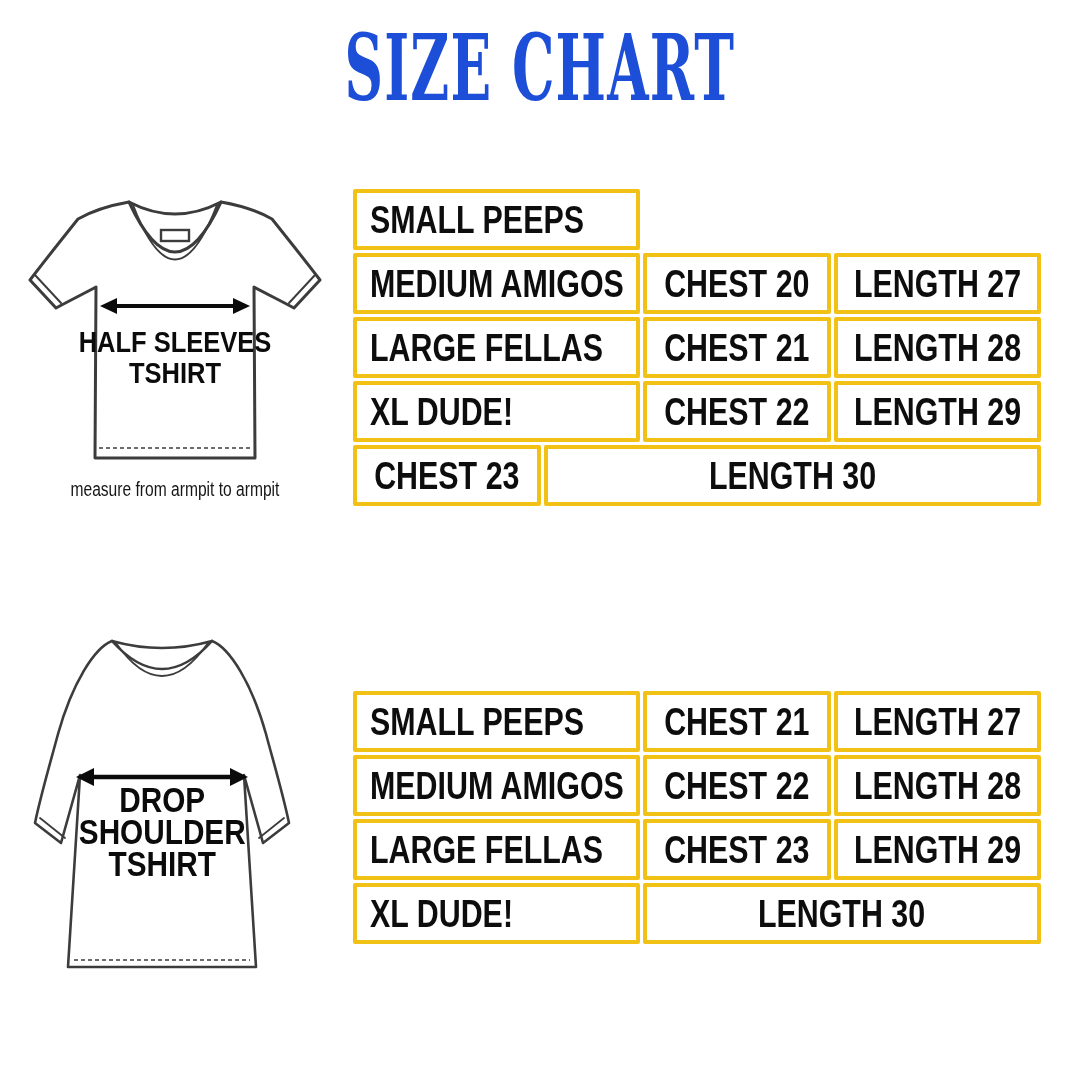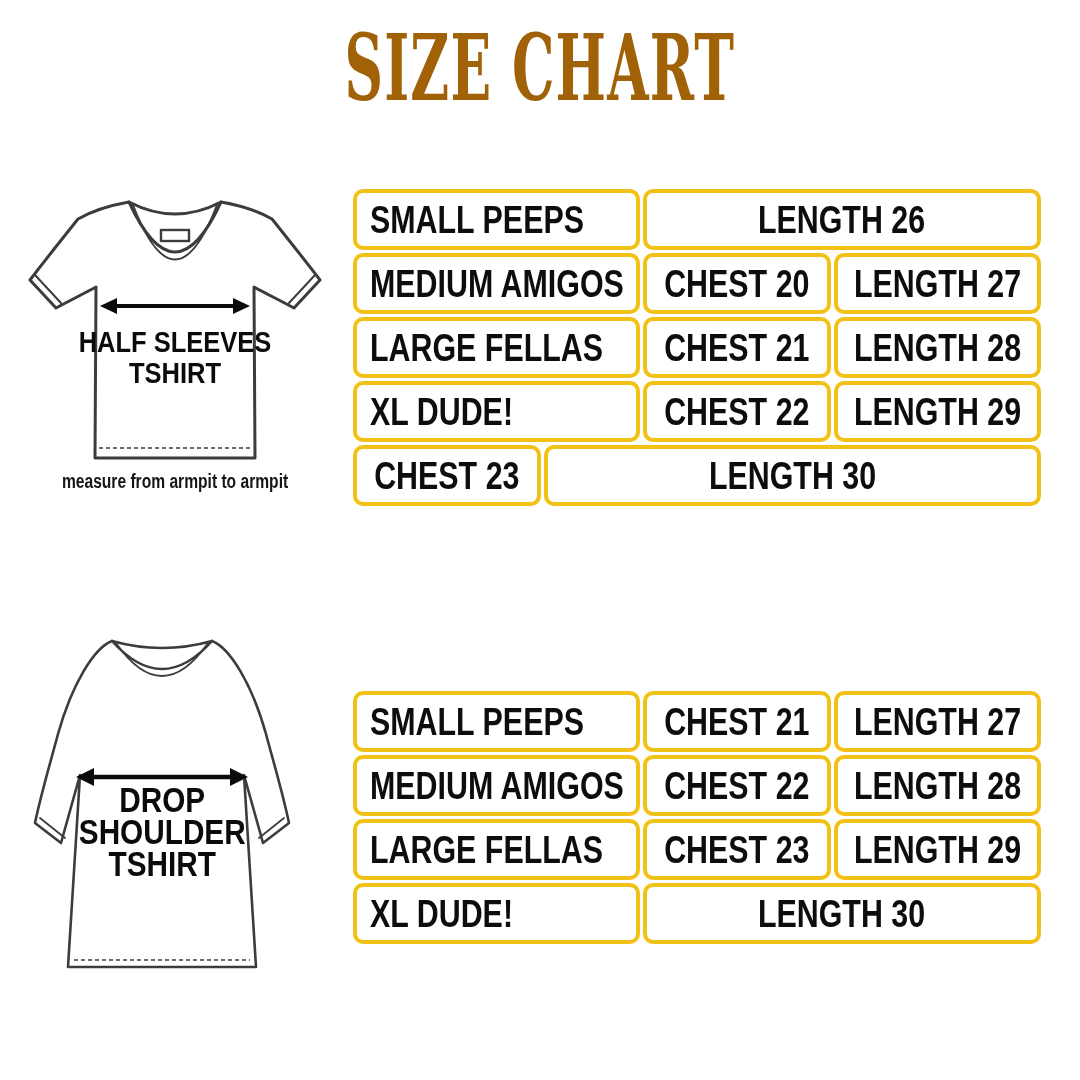--- a/index.html
+++ b/index.html
@@ -7,50 +7,50 @@
     position:relative; width:1080px; height:1080px;
     background:var(--bg,#fff); overflow:hidden;
     font-family:"Liberation Sans", sans-serif; color:var(--ink,#111);
   }
 
   
   .page-title {
     position:absolute; top:22px; left:0; width:100%;
     margin:0; text-align:center;
     font-family:"DejaVu Serif", serif; font-weight:700;
-    font-size:92px; line-height:1; color:#a16207;
+    font-size:92px; line-height:1; color:#1d4ed8;
   }
   .page-title .squeeze {
     display:inline-block; transform:scaleX(0.58); transform-origin:center;
     white-space:nowrap; letter-spacing:2px;
   }
 
   
   .shirt-block { position:absolute; }
   .b1 { left:16px; top:186px; width:318px; }
   .b2 { left:22px; top:614px; width:286px; }
   .shirt-outline { fill:#ffffff; stroke:var(--outline,#3c3c3c); stroke-linejoin:round; stroke-linecap:round; }
   .detail { fill:none; stroke:var(--outline,#3c3c3c); stroke-linecap:round; }
   .hem { fill:none; stroke:var(--outline,#3c3c3c); stroke-width:1.6; stroke-dasharray:4 3; }
   .arrow-line { stroke:#0b0b0b; }
   .arrow-head { fill:#0b0b0b; stroke:none; }
   .shirt-label { font-family:"Liberation Sans", sans-serif; font-weight:700; fill:#0b0b0b; text-anchor:middle; }
   .caption {
-    margin-top:2px; text-align:center; font-weight:700; font-size:20px; color:#161616;
+    margin-top:10px; text-align:center; font-weight:400; font-size:20px; color:#161616;
   }
   .caption .squeezeC { display:inline-block; transform:scaleX(0.78); transform-origin:center; white-space:nowrap; }
 
   
   .table { position:absolute; left:353px; width:688px; display:flex; flex-direction:column; gap:3px; }
   .t1 { top:189px; }
   .t2 { top:691px; }
   .trow { display:flex; gap:3px; height:61px; }
   .cell {
     box-sizing:border-box; background:#ffffff;
-    border:4px solid var(--accent,#f2c115); border-radius:10px;
+    border:4px solid var(--accent,#f2c115); border-radius:2px;
     display:flex; align-items:center; overflow:hidden;
   }
   .cell.c0 { width:287px; padding-left:13px; justify-content:flex-start; }
   .cell.c1 { width:188px; justify-content:center; }
   .cell.c2 { flex:1; justify-content:center; }
   .ctext {
     font-weight:700; font-size:38px; line-height:1; color:#0d0d0d;
     white-space:nowrap; transform:scaleX(0.8); transform-origin:center center;
   }
   .c0 .ctext { transform-origin:left center; }
@@ -92,23 +92,20 @@
       <text class="shirt-label" font-size="30" transform="scale(0.85 1)" x="187" y="197">TSHIRT</text>
     </svg>
     <div class="caption"><span class="squeezeC">measure from armpit to armpit</span></div>
   </div>
 
   <div class="table t1">
       <div class="trow">
         <div class="cell c0">
           <span class="ctext">SMALL PEEPS</span>
         </div>
-        <div class="cell c2">
-          <span class="ctext">LENGTH 26</span>
-        </div>
       </div>
       <div class="trow">
         <div class="cell c0">
           <span class="ctext">MEDIUM AMIGOS</span>
         </div>
         <div class="cell c1">
           <span class="ctext">CHEST 20</span>
         </div>
         <div class="cell c2">
           <span class="ctext">LENGTH 27</span>

